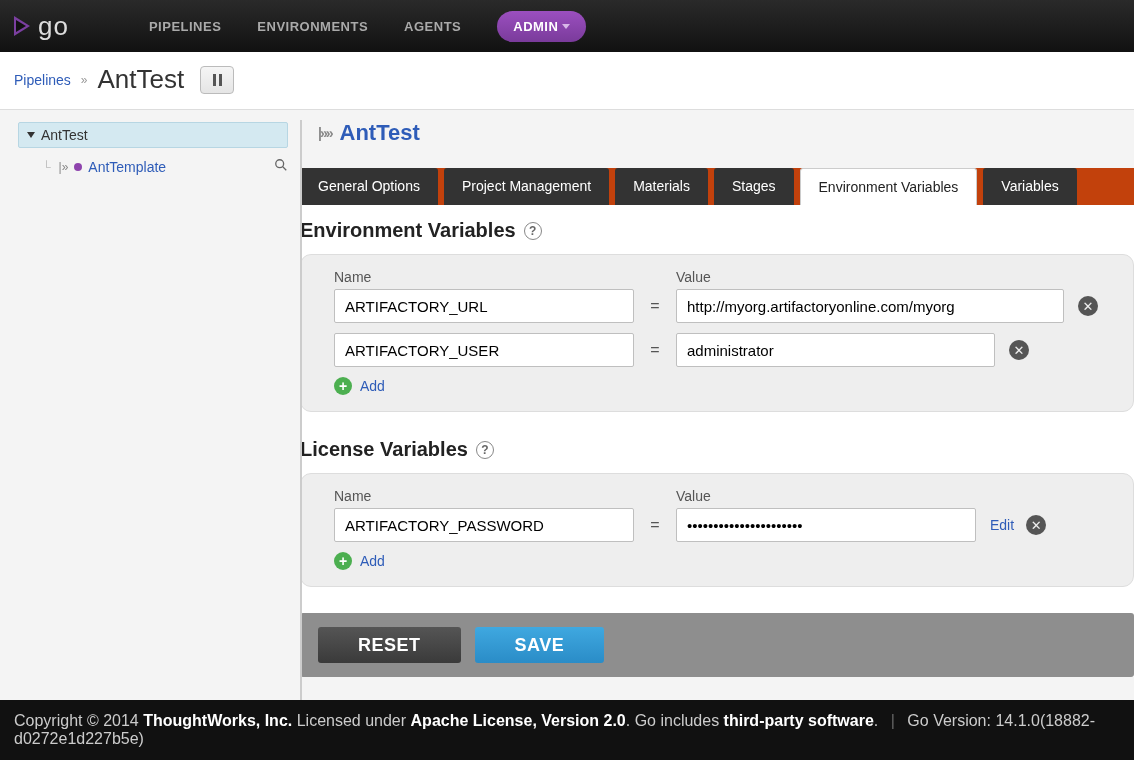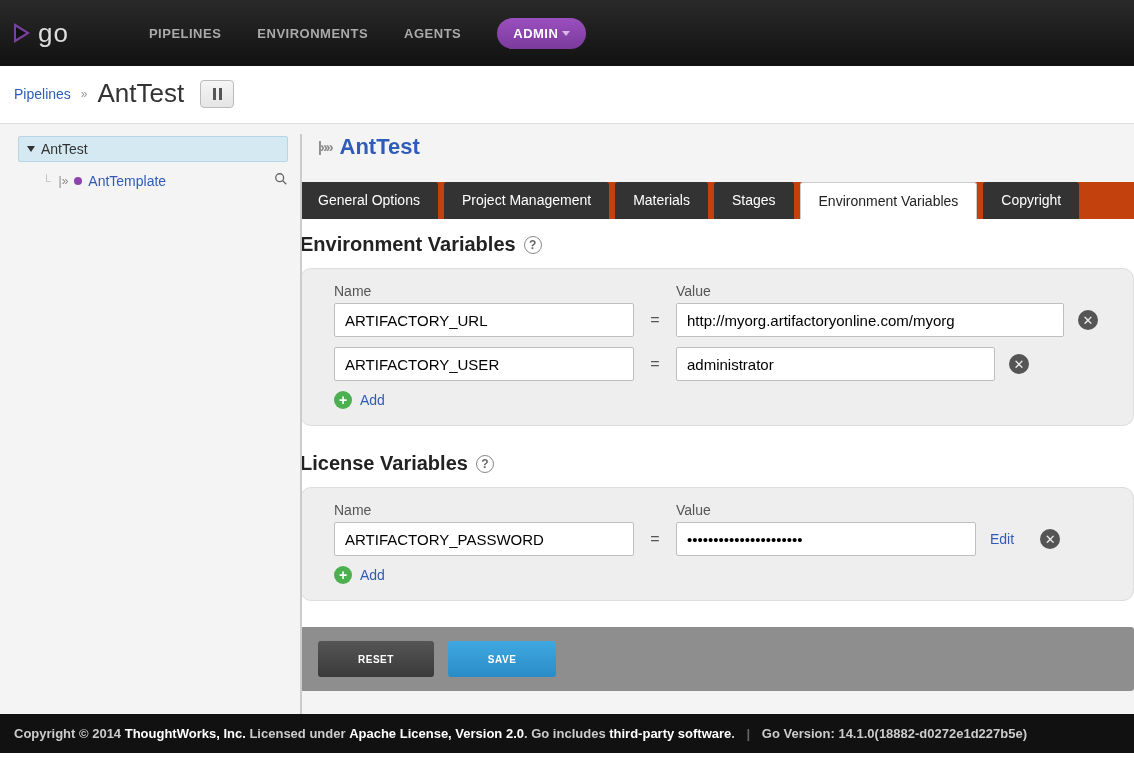--- a/index.html
+++ b/index.html
@@ -1,19 +1,19 @@
 <!DOCTYPE html>
 <html><head>
 <meta charset="utf-8">
 <style>
   * { box-sizing: border-box; margin: 0; padding: 0; }
   body { font-family: Arial, Helvetica, sans-serif; font-size: 14px; background: #fff; color: #222; width: 1134px; }
 
   
-  .topnav { background: linear-gradient(#2a2a2a, #111); height: 66px; display: flex; align-items: center; padding: 0 14px; }
+  .topnav { background: linear-gradient(#2a2a2a, #111); height: 52px; display: flex; align-items: center; padding: 0 14px; }
   .logo { display: flex; align-items: center; gap: 8px; margin-right: 80px; }
   .logo-text { color: #ddd; font-size: 26px; font-weight: 300; letter-spacing: 1px; }
   .tri { width: 0; height: 0; border-top: 10px solid transparent; border-bottom: 10px solid transparent; border-left: 16px solid #7b3fa0; position: relative; }
   .tri::after { content: ""; position: absolute; left: -14px; top: -6px; width: 0; height: 0; border-top: 6px solid transparent; border-bottom: 6px solid transparent; border-left: 10px solid #111; }
   .nav-items { display: flex; gap: 36px; align-items: center; }
   .nav-item { color: #aaa; font-size: 13px; font-weight: bold; letter-spacing: 0.5px; cursor: pointer; }
   .nav-item.active { background: linear-gradient(#9b4fbf, #7a3b9b); color: #fff; padding: 8px 16px; border-radius: 16px; display: flex; align-items: center; gap: 4px; }
   .chev-down { width: 0; height: 0; border-left: 4px solid transparent; border-right: 4px solid transparent; border-top: 5px solid #d8b8e8; }
 
   
@@ -57,34 +57,34 @@
   .hdr-row { display: flex; margin-bottom: 4px; }
   .col-name-hdr { width: 300px; color: #555; font-size: 14px; }
   .col-eq-hdr { width: 42px; }
   .col-val-hdr { flex: 1; color: #555; font-size: 14px; }
   .var-row { display: flex; align-items: center; margin-bottom: 10px; }
   .txt { height: 34px; border: 1px solid #bfbfbf; border-radius: 2px; padding: 0 10px; font-size: 15px; background: #fff; }
   .col-name { width: 300px; }
   .col-eq { width: 42px; text-align: center; color: #555; font-size: 16px; }
   .col-val { width: 330px; }
   .col-val.wide { width: 330px; }
-  .edit-link { color: #2e5cb8; margin: 0 24px 0 14px; font-size: 14px; cursor: pointer; }
+  .edit-link { color: #2e5cb8; margin: 0 10px 0 14px; font-size: 14px; cursor: pointer; }
   .del { width: 20px; height: 20px; background: #555; border-radius: 50%; display: inline-flex; align-items: center; justify-content: center; color: #eee; font-size: 13px; margin-left: 14px; cursor: pointer; }
   .add-row { display: flex; align-items: center; gap: 8px; margin-top: 6px; }
   .add-plus { width: 18px; height: 18px; background: #4caf50; border-radius: 50%; display: inline-flex; align-items: center; justify-content: center; color: #fff; font-weight: bold; font-size: 14px; }
   .add-link { color: #2e5cb8; font-size: 14px; cursor: pointer; }
 
   
   .action-bar { background: #8e8e8e; padding: 14px 18px; border-radius: 3px; display: flex; gap: 14px; margin-top: 6px; }
-  .btn { height: 36px; padding: 0 40px; border-radius: 3px; border: none; color: #fff; font-size: 10px; font-weight: bold; letter-spacing: 0.5px; cursor: pointer; }
+  .btn { height: 36px; padding: 0 40px; border-radius: 3px; border: none; color: #fff; font-size: 18px; font-weight: bold; letter-spacing: 0.5px; cursor: pointer; }
   .btn-reset { background: linear-gradient(#555,#3a3a3a); }
   .btn-save  { background: linear-gradient(#3fa8e0,#2a8cc7); }
 
   
-  .footer { background: #111; color: #ccc; font-size: 13px; padding: 12px 14px; margin-top: 0; font-weight: bold; }
+  .footer { background: #111; color: #ccc; font-size: 16px; padding: 12px 14px; margin-top: 0; }
   .footer b { color: #fff; }
   .footer .sep { color: #666; margin: 0 8px; }
 </style>
 </head>
 <body>
 
 <div class="topnav">
   <div class="logo">
     <div class="tri"></div>
     <span class="logo-text">go</span>
@@ -138,21 +138,21 @@
         <span class="bars">|»»</span>
         <span class="pane-title">AntTest</span>
       </div>
 
       <div class="tabs">
         <div class="tab">General Options</div>
         <div class="tab">Project Management</div>
         <div class="tab">Materials</div>
         <div class="tab">Stages</div>
         <div class="tab active">Environment Variables</div>
-        <div class="tab">Copyright</div>
+        <div class="tab">Variables</div>
       </div>
 
       <div class="panel-body">
 
         <div class="section-title">
           <span>Environment Variables</span>
           <span class="help">?</span>
         </div>
         <div class="var-box">
           <div class="hdr-row">

